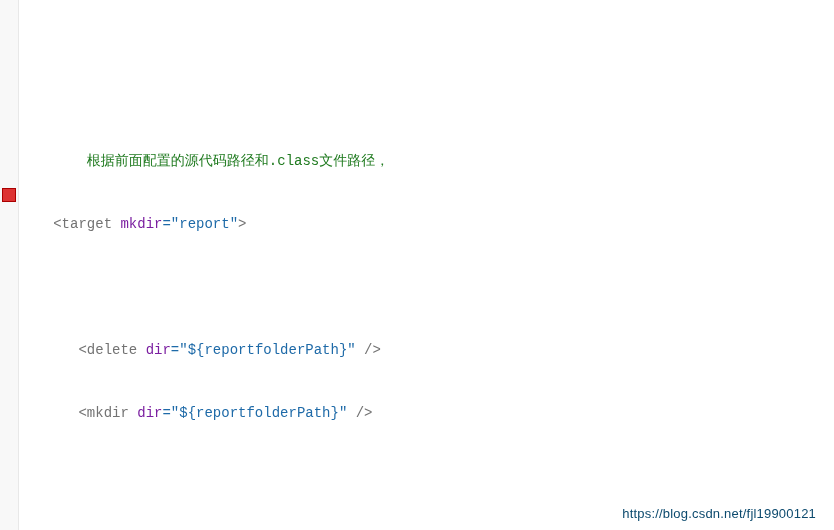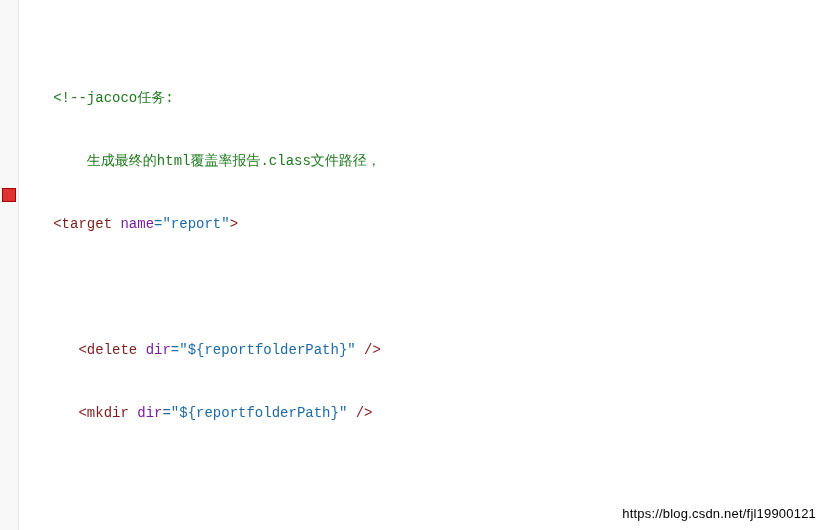--- a/index.html
+++ b/index.html
@@ -30,46 +30,46 @@
   .error-marker {
     position: absolute;
     left: 2px;
     width: 12px;
     height: 12px;
     background: #d33;
     border: 1px solid #a00;
   }
   .line { display: block; }
   .cmt { color: #1f7a1f; }
-  .tag { color: #7f1d1d; }
+  .tag { color: #737373; }
   .attr { color: #7a1ea0; }
   .val { color: #1e6aa8; }
   .punct { color: #1e6aa8; }
   .watermark {
     position: absolute;
     right: 18px;
     bottom: 6px;
-    color: #000000;
+    color: #0c4a6e;
     font-family: Arial, sans-serif;
     font-size: 13px;
     letter-spacing: 0.2px;
   }
   .ind { display:inline-block; }
 </style>
 </head>
 <body>
 
 <div class="editor">
   <div class="gutter">
     <div class="error-marker" style="top:188px;"></div>
   </div>
 
-  <span class="line"><span class="ind">   </span><span class="cmt">&lt;!--jacoco任务:</span></span>
-  <span class="line"><span class="ind">   </span><span class="cmt">    生成最终的html覆盖率报告.class文件路径，</span></span>
-  <span class="line"><span class="ind">   </span><span class="tag">&lt;target </span><span class="attr">name</span><span class="punct">=</span><span class="val">"report"</span><span class="tag">&gt;</span></span>
+  <span class="line"><span class="ind">   </span></span>
+  <span class="line"><span class="ind">   </span><span class="cmt">    根据前面配置的源代码路径和.class文件路径，</span></span>
+  <span class="line"><span class="ind">   </span><span class="tag">&lt;target </span><span class="attr">mkdir</span><span class="punct">=</span><span class="val">"report"</span><span class="tag">&gt;</span></span>
   <span class="line"><span class="ind">      </span></span>
   <span class="line"><span class="ind">      </span><span class="tag">&lt;delete </span><span class="attr">dir</span><span class="punct">=</span><span class="val">"${reportfolderPath}"</span><span class="tag"> /&gt;</span></span>
   <span class="line"><span class="ind">      </span><span class="tag">&lt;mkdir </span><span class="attr">dir</span><span class="punct">=</span><span class="val">"${reportfolderPath}"</span><span class="tag"> /&gt;</span></span>
   <span class="line"><span class="ind">        </span></span>
   
 
   
 
   
   

